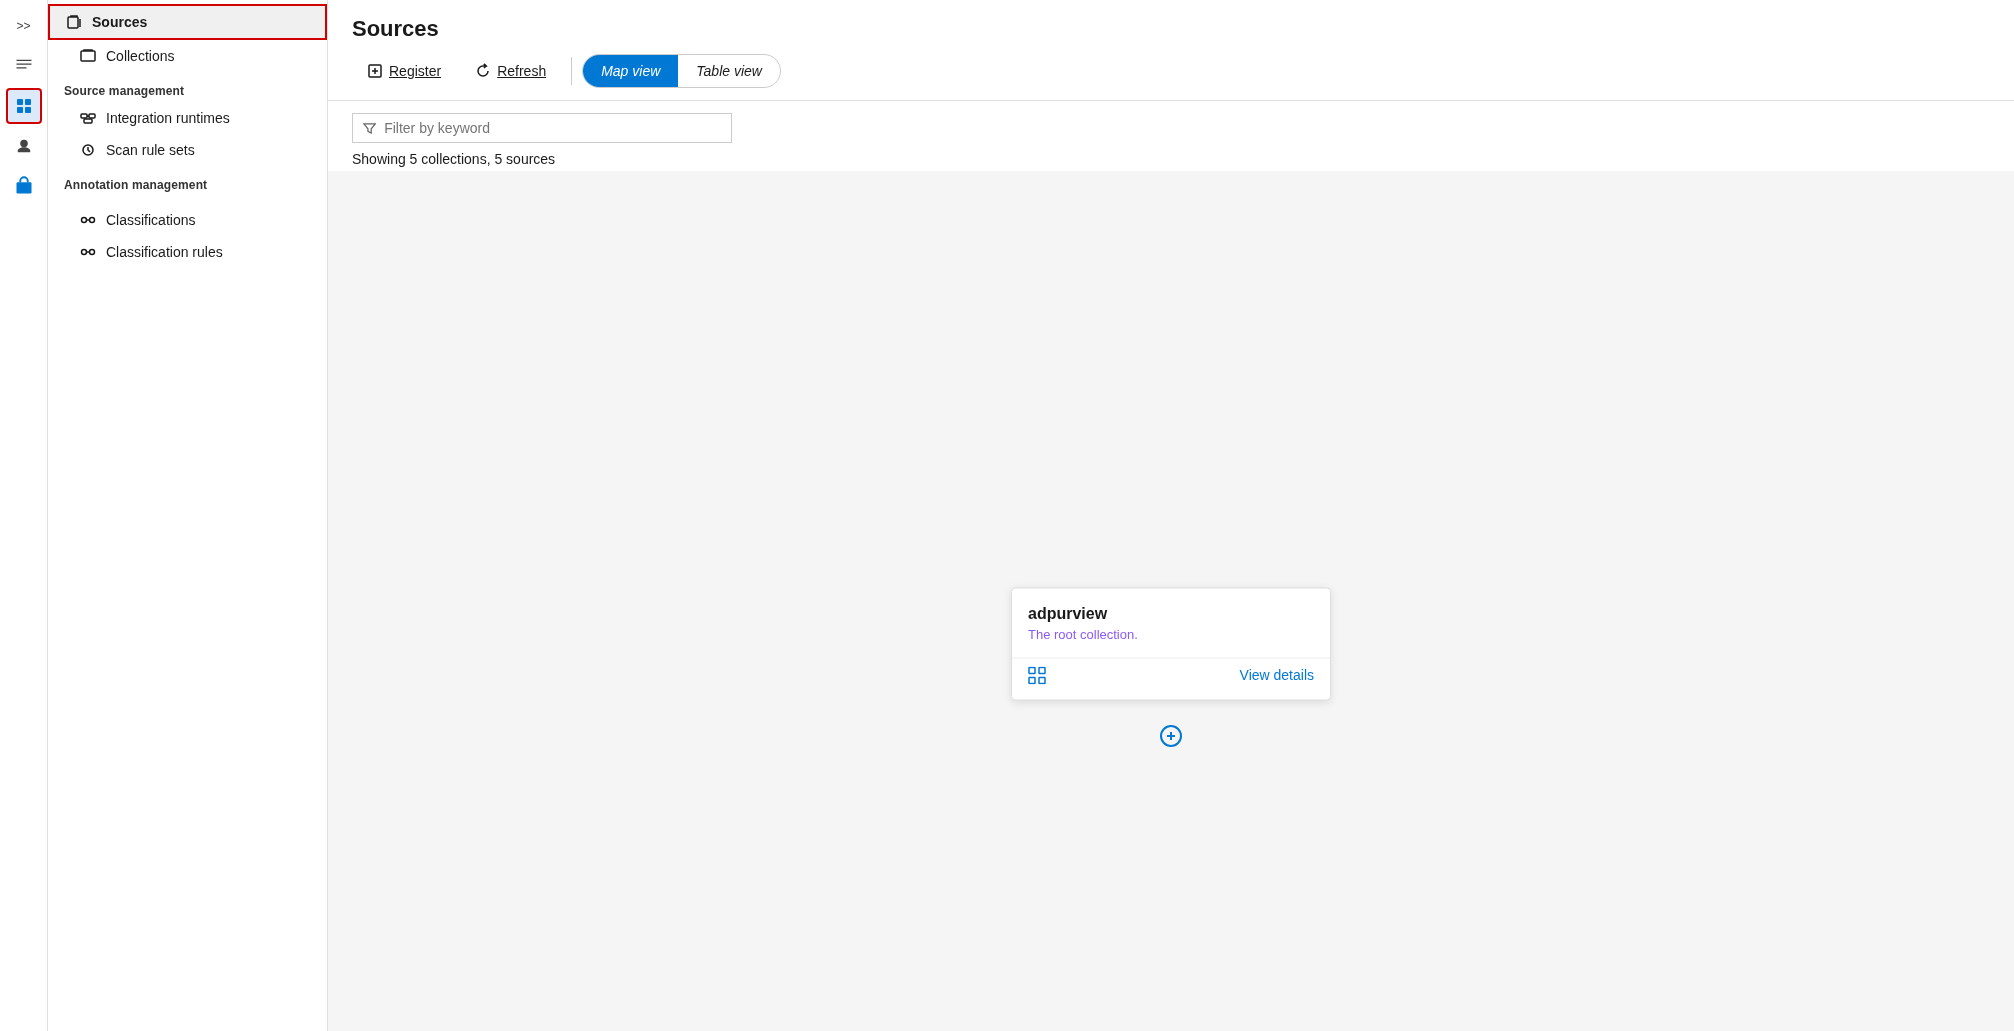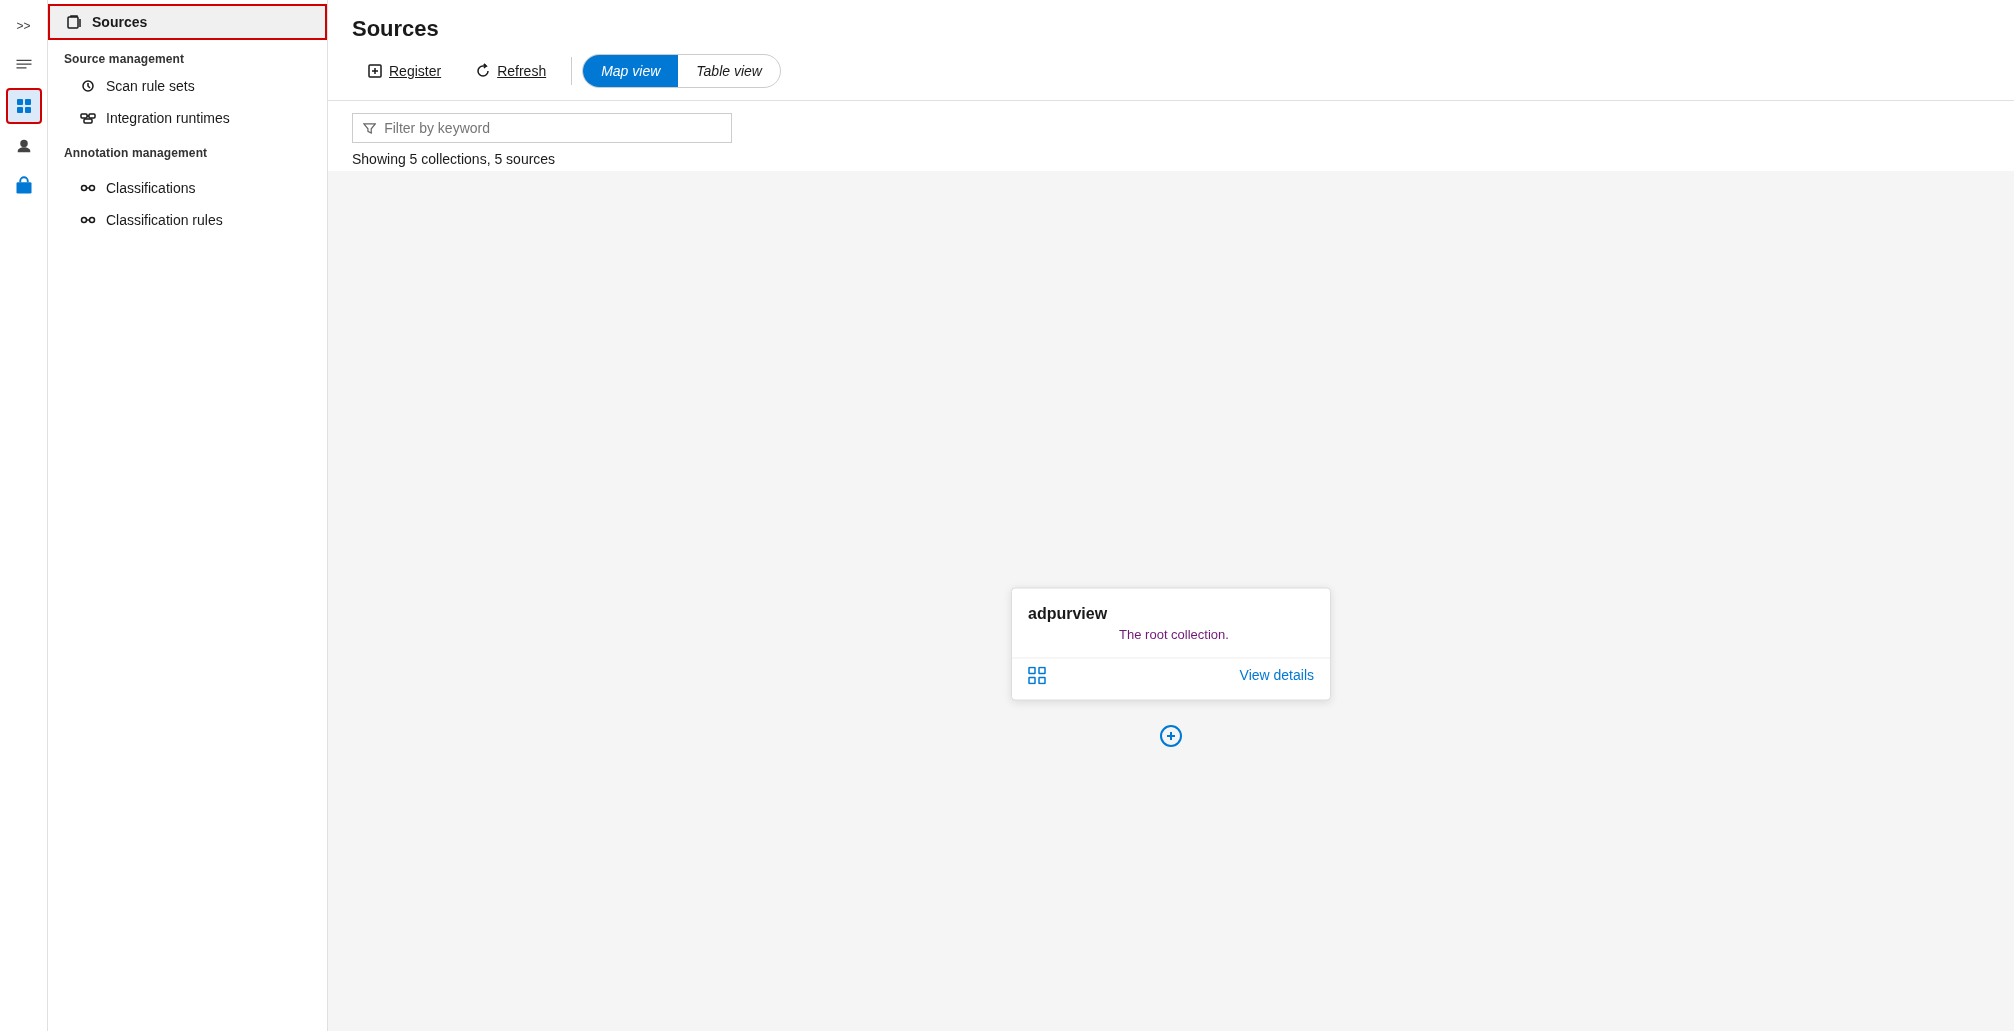--- a/index.html
+++ b/index.html
@@ -189,22 +189,21 @@
       padding: 16px 10px 8px 16px;
     }
     .card-title {
       font-size: 16px;
       font-weight: 600;
       color: #1a1a1a;
       margin-bottom: 4px;
     }
     .card-subtitle {
       font-size: 13px;
-      color: #701a75;
-      text-align: center;
+      color: #8b5cf6;
     }
     .card-footer {
       display: flex;
       justify-content: space-between;
       padding: 8px 16px 12px 16px;
       border-top: 1px solid #eee;
       margin-top: 8px;
     }
     .card-footer-icon svg { width: 18px; height: 18px; color: #0078d4; }
     .view-details-link {
@@ -266,39 +265,46 @@
 
   <div class="sidebar-item active">
     <svg viewBox="0 0 16 16" fill="none" stroke="currentColor" stroke-width="1.5">
       <rect x="2" y="3" width="10" height="11" rx="1"></rect>
       <path d="M5 3V2h6v1"></path>
       <path d="M14 5v8"></path>
     </svg>
     <span>Sources</span>
   </div>
 
+  <div class="sidebar-item" style="padding-left:32px;">
+    <svg viewBox="0 0 16 16" fill="none" stroke="currentColor" stroke-width="1.5">
+      <rect x="1" y="3" width="14" height="10" rx="1"></rect>
+      <path d="M4 3V2h8v1"></path>
+    </svg>
+    <span>Collections</span>
+  </div>
 
   <div class="sidebar-section-label">Source management</div>
-
-  <div class="sidebar-item" style="padding-left:32px;">
-    <svg viewBox="0 0 16 16" fill="none" stroke="currentColor" stroke-width="1.5">
-      <circle cx="8" cy="8" r="5"></circle>
-      <path d="M8 5v3l2 2"></path>
-    </svg>
-    <span>Scan rule sets</span>
-  </div>
 
   <div class="sidebar-item" style="padding-left:32px;">
     <svg viewBox="0 0 16 16" fill="none" stroke="currentColor" stroke-width="1.5">
       <rect x="1" y="4" width="6" height="4" rx="1"></rect>
       <rect x="9" y="4" width="6" height="4" rx="1"></rect>
       <path d="M7 6h2"></path>
       <rect x="4" y="9" width="8" height="4" rx="1"></rect>
     </svg>
     <span>Integration runtimes</span>
+  </div>
+
+  <div class="sidebar-item" style="padding-left:32px;">
+    <svg viewBox="0 0 16 16" fill="none" stroke="currentColor" stroke-width="1.5">
+      <circle cx="8" cy="8" r="5"></circle>
+      <path d="M8 5v3l2 2"></path>
+    </svg>
+    <span>Scan rule sets</span>
   </div>
 
   <div class="sidebar-section-label">Annotation management</div>
 
   <div class="sidebar-item" style="padding-left:32px;margin-top:8px;">
     <svg viewBox="0 0 16 16" fill="none" stroke="currentColor" stroke-width="1.5">
       <circle cx="4" cy="8" r="2.5"></circle>
       <circle cx="12" cy="8" r="2.5"></circle>
       <path d="M6.5 8h3"></path>
     </svg>

